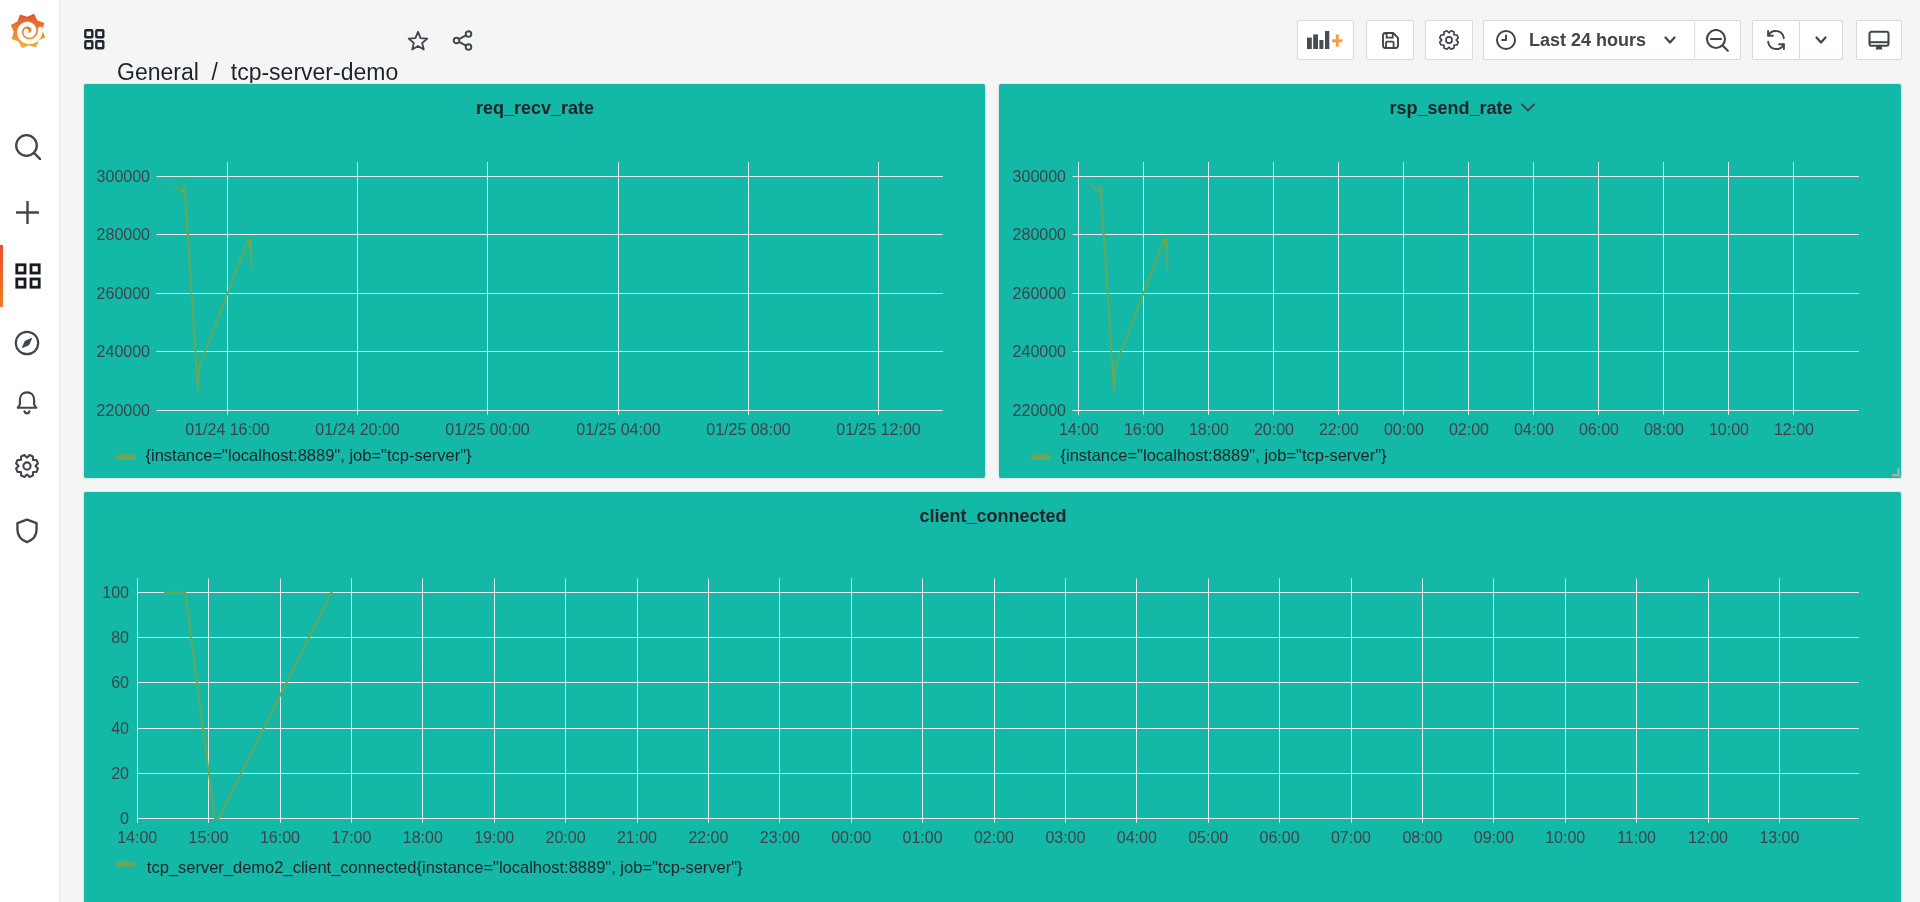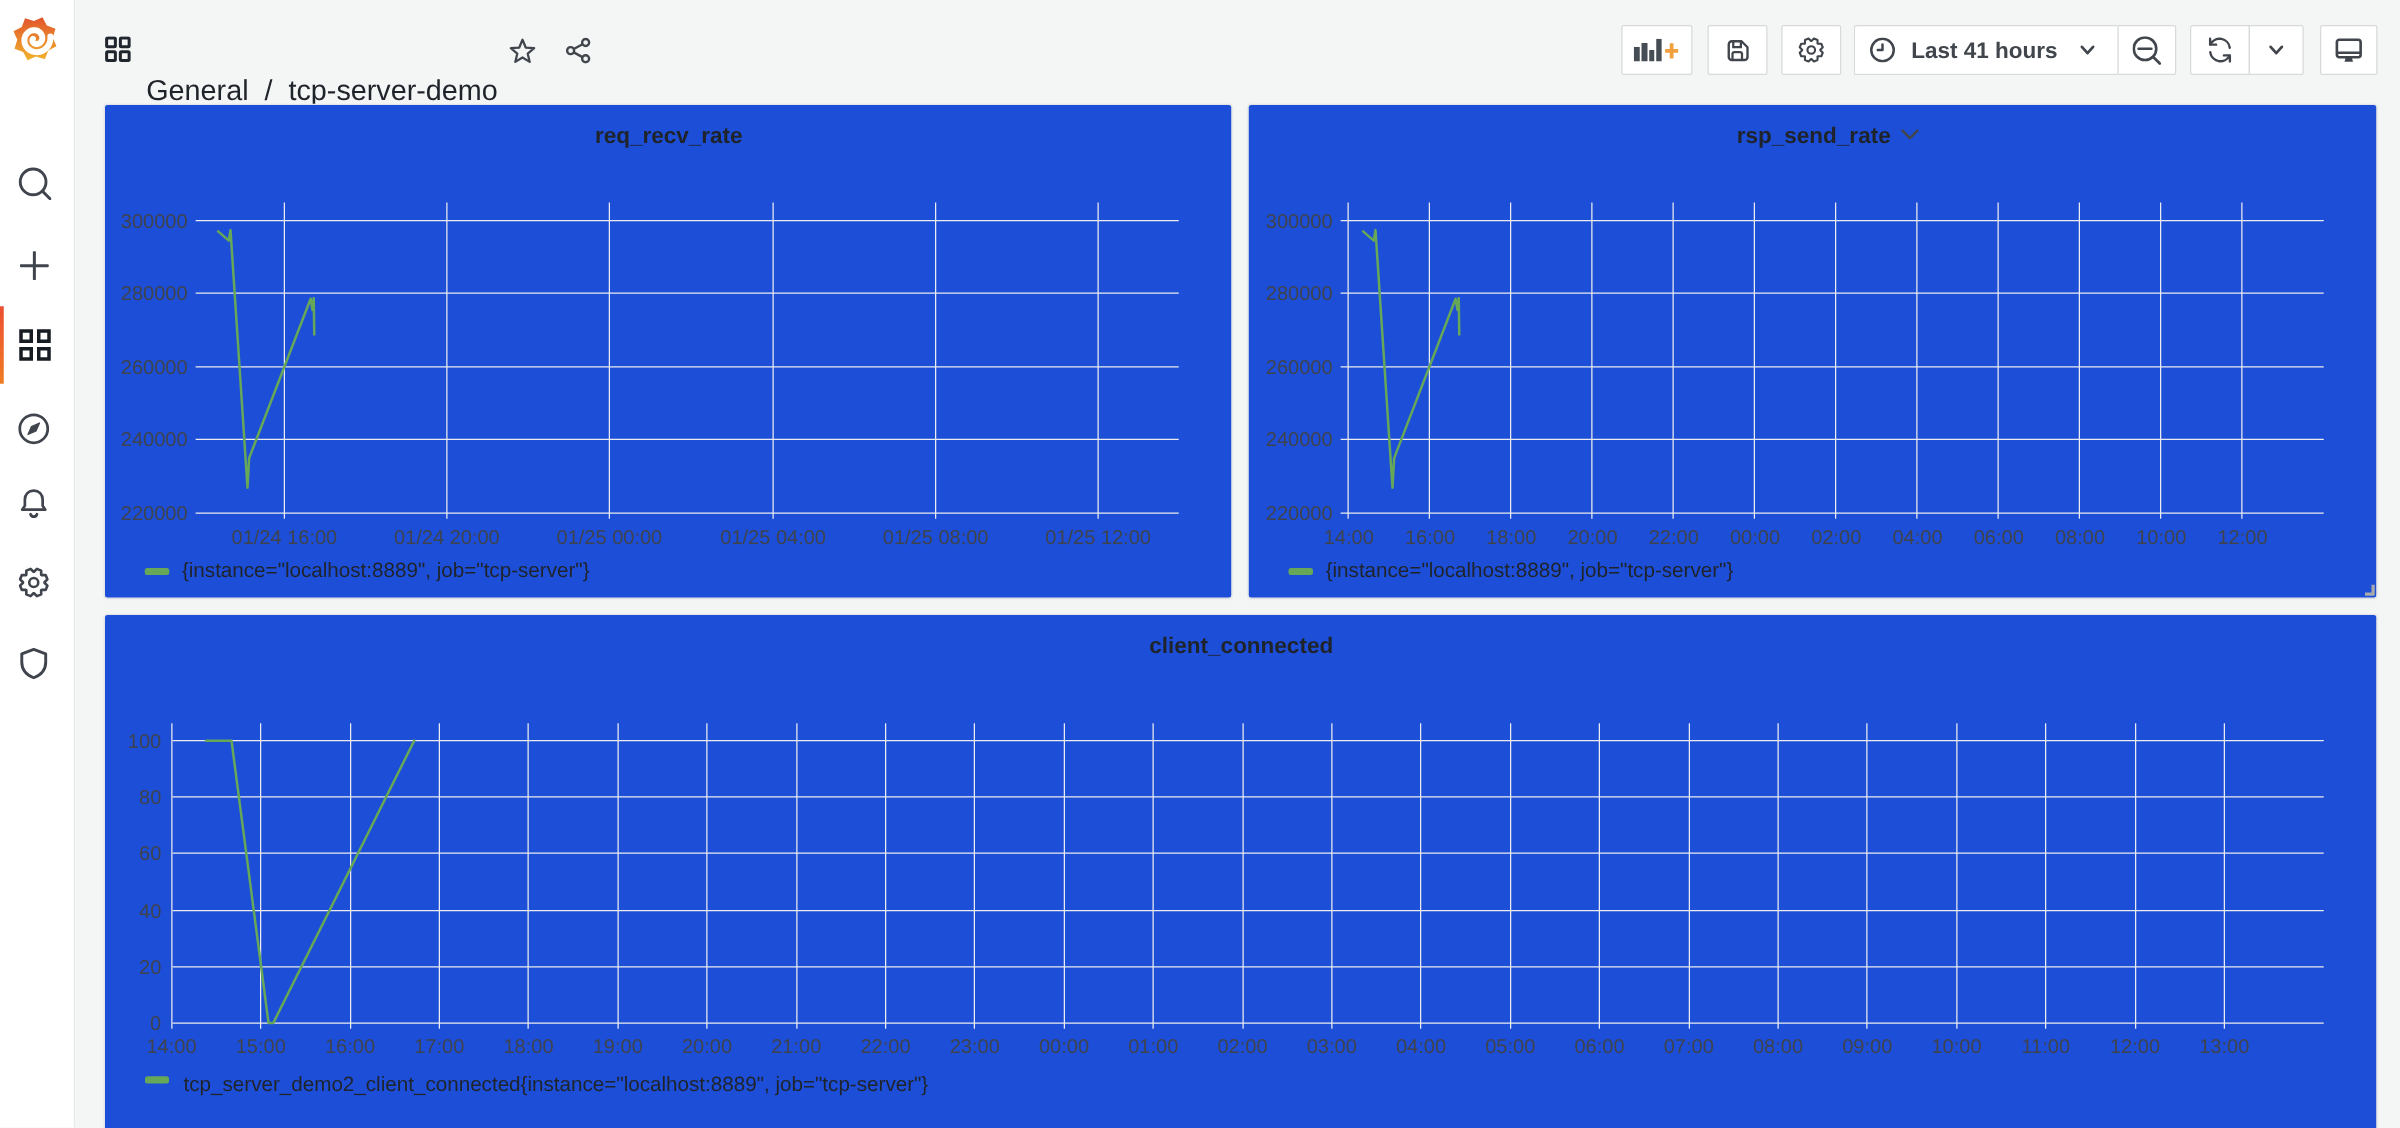--- a/index.html
+++ b/index.html
@@ -1,16 +1,16 @@
 <!DOCTYPE html>
 <html><head><meta charset="utf-8"><style>
 * { margin:0; padding:0; box-sizing:border-box; }
 html,body { width:1920px; height:902px; background:#f4f5f5; font-family:"Liberation Sans", sans-serif; overflow:hidden; }
 .abs { position:absolute; }
-.panel { position:absolute; background:#1d4ed8; border:1px solid #e4e5e6; border-radius:3px; box-shadow:0 1px 2px rgba(0,0,0,0.03); }
+.panel { position:absolute; background:#14b8a6; border:1px solid #e4e5e6; border-radius:3px; box-shadow:0 1px 2px rgba(0,0,0,0.03); }
 .btn { position:absolute; background:#fff; border:1px solid #d8d9da; border-radius:2px; display:flex; align-items:center; justify-content:center; }
 svg { display:block; }
 </style></head>
 <body>
 <div class="abs" style="left:0;top:0;width:60px;height:902px;background:#fff;border-right:1px solid #e8e9ea;"></div>
 <div class="abs" style="left:8px;top:10px;">
     <svg width="40" height="41" viewBox="0 0 40 41">
       <defs>
         <linearGradient id="lg" x1="0" y1="0" x2="0" y2="1">
           <stop offset="0" stop-color="#e1552c"></stop>
@@ -112,21 +112,21 @@
       <circle cx="13" cy="13" r="3.6" fill="none" stroke="#41454c" stroke-width="2.0"></circle>
     </svg>
   </div>
 <div class="btn" style="left:1483px;top:20px;width:211px;height:40px;justify-content:flex-start;border-right:none;border-top-right-radius:0;border-bottom-right-radius:0;">
   <span style="margin-left:12px;">
       <svg width="20" height="20" viewBox="0 0 20 20">
         <circle cx="10" cy="10" r="9" fill="none" stroke="#41454c" stroke-width="2"></circle>
         <path d="M10 5.6 V10 H6.2" fill="none" stroke="#41454c" stroke-width="2" stroke-linecap="round" stroke-linejoin="round"></path>
       </svg>
     </span>
-  <span style="margin-left:13px;font-size:18px;font-weight:bold;color:#41454c;">Last 41 hours</span>
+  <span style="margin-left:13px;font-size:18px;font-weight:bold;color:#41454c;">Last 24 hours</span>
   <span style="margin-left:17px;">
       <svg width="14" height="14" viewBox="0 0 14 14">
         <polyline points="2.5,4.5 7,9.5 11.5,4.5" fill="none" stroke="#41454c" stroke-width="2.2" stroke-linecap="round" stroke-linejoin="round"></polyline>
       </svg>
     </span>
 </div>
 <div class="btn" style="left:1694px;top:20px;width:47px;height:40px;border-top-left-radius:0;border-bottom-left-radius:0;">
     <svg width="23" height="23" viewBox="0 0 23 23">
       <circle cx="10" cy="10" r="9" fill="none" stroke="#41454c" stroke-width="2.1"></circle>
       <line x1="4.9" y1="10" x2="15.1" y2="10" stroke="#41454c" stroke-width="2.1" stroke-linecap="round"></line>

